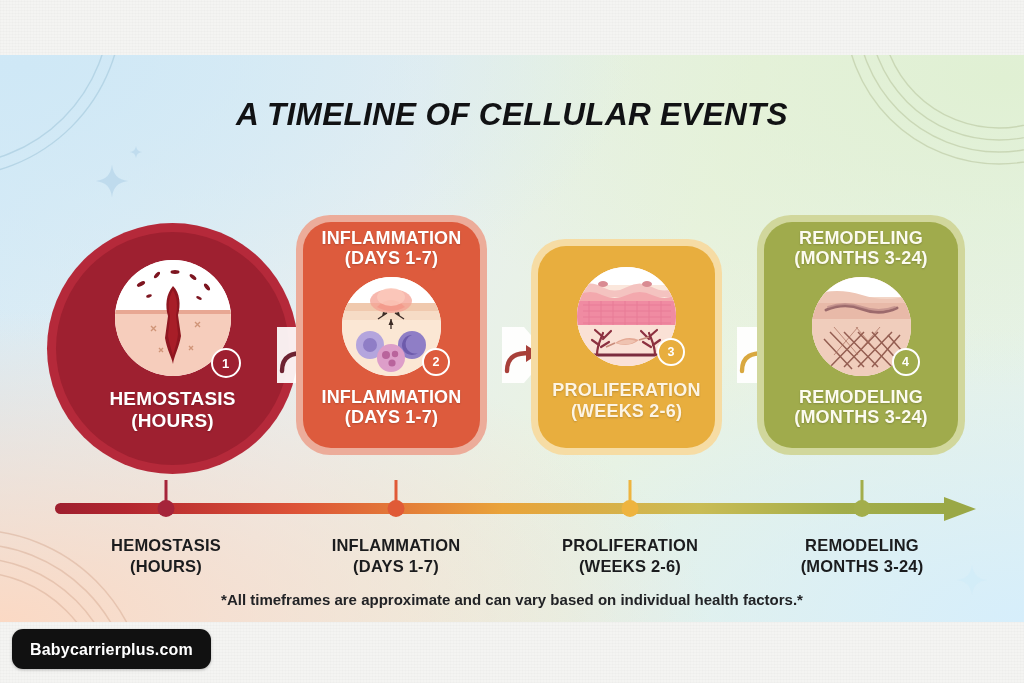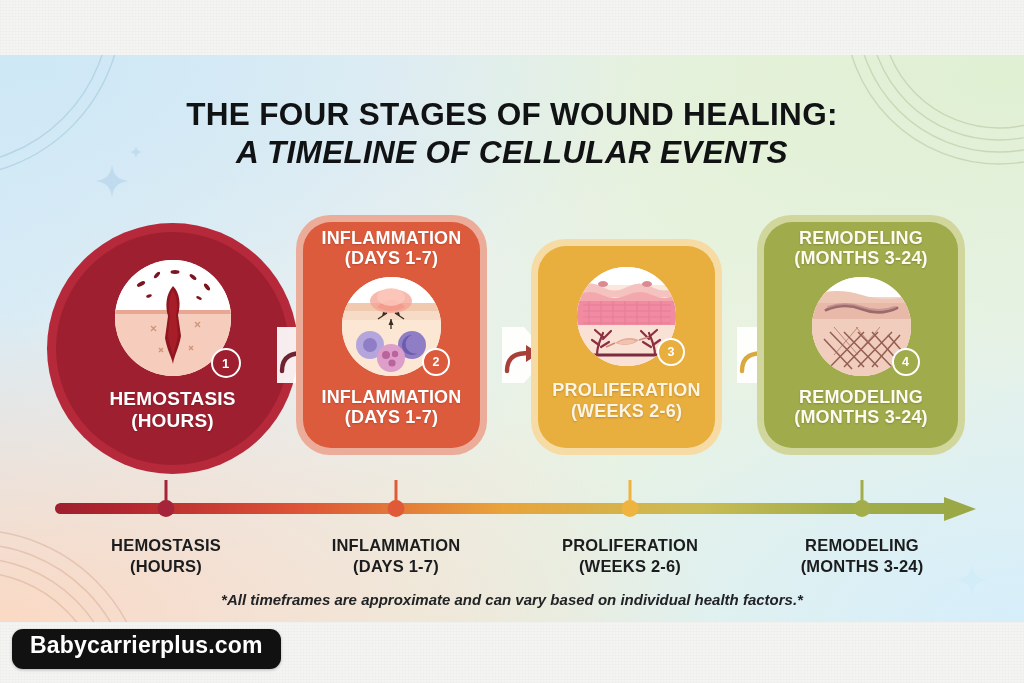--- a/index.html
+++ b/index.html
@@ -117,31 +117,31 @@
   #tl-labels { position:absolute; left:0; top:480px; width:1024px; height:52px; }
   .tl-label {
     position:absolute; text-align:center; transform:translateX(-50%);
     font-weight:bold; font-size:16.5px; line-height:1.25; color:#1b1c1e;
     letter-spacing:0.2px;
   }
   .tl-label .sub { display:block; font-weight:bold; }
 
   #footnote {
     position:absolute; left:0; top:536px; width:1024px;
-    text-align:center; font-style:italic; font-weight:bold;
+    text-align:center; font-weight:bold;
     font-size:15px; color:#222326;
   }
 
   
   #watermark {
     position:absolute; left:12px; bottom:14px;
     background:#111111; color:#ffffff;
     border-radius:11px;
-    padding:3px 18px 10px 18px;
-    font-size:23px; font-weight:bold; letter-spacing:0.2px;
+    padding:12px 18px 10px 18px;
+    font-size:16px; font-weight:bold; letter-spacing:0.2px;
     box-shadow:0 1px 3px rgba(0,0,0,.25);
   }
 </style>
 </head>
 <body>
 
 <div id="page">
   <div id="info">
 
     <svg class="deco arcs-tl" viewBox="0 0 330 330">
@@ -171,21 +171,20 @@
       <path d="M20 2 C21.6 13.4 26.6 18.4 38 20 C26.6 21.6 21.6 26.6 20 38 C18.4 26.6 13.4 21.6 2 20 C13.4 18.4 18.4 13.4 20 2 Z" fill="#bcd9ec" opacity="0.9"></path>
     </svg>
     <svg class="spark" style="left:129px;top:90px;width:14px;height:14px" viewBox="0 0 40 40">
       <path d="M20 2 C21.6 13.4 26.6 18.4 38 20 C26.6 21.6 21.6 26.6 20 38 C18.4 26.6 13.4 21.6 2 20 C13.4 18.4 18.4 13.4 20 2 Z" fill="#bcd9ec" opacity="0.85"></path>
     </svg>
     <svg class="spark" style="left:955px;top:508px;width:34px;height:34px" viewBox="0 0 40 40">
       <path d="M20 2 C21.6 13.4 26.6 18.4 38 20 C26.6 21.6 21.6 26.6 20 38 C18.4 26.6 13.4 21.6 2 20 C13.4 18.4 18.4 13.4 20 2 Z" fill="#d3ecf8" opacity="0.95"></path>
     </svg>
 
     <div id="title">
-      <span>THE FOUR STAGES OF WOUND HEALING:</span>
       <span class="l2">A TIMELINE OF CELLULAR EVENTS</span>
     </div>
 
     <div id="stages">
 
       <div class="stage" style="left:47px;top:8px;width:251px;height:251px;">
         <div class="circ-outer" style="left:0;top:0;width:251px;height:251px;background:#b5293a;">
           <div class="circ-inner" style="background:#9e2030;"></div>
         </div>
         <div class="stage-body">

